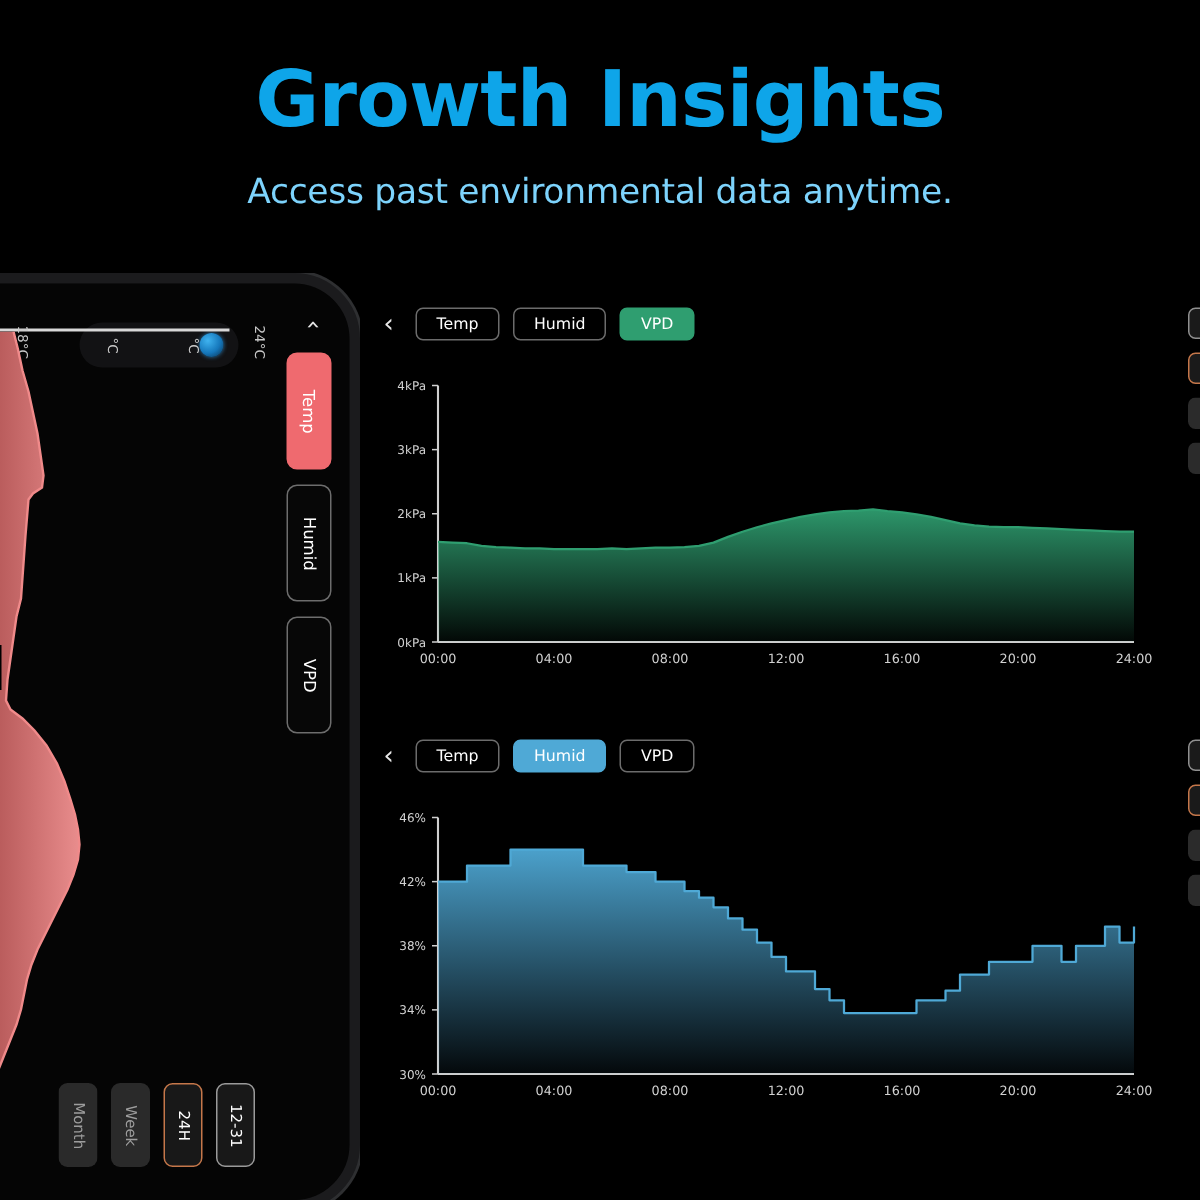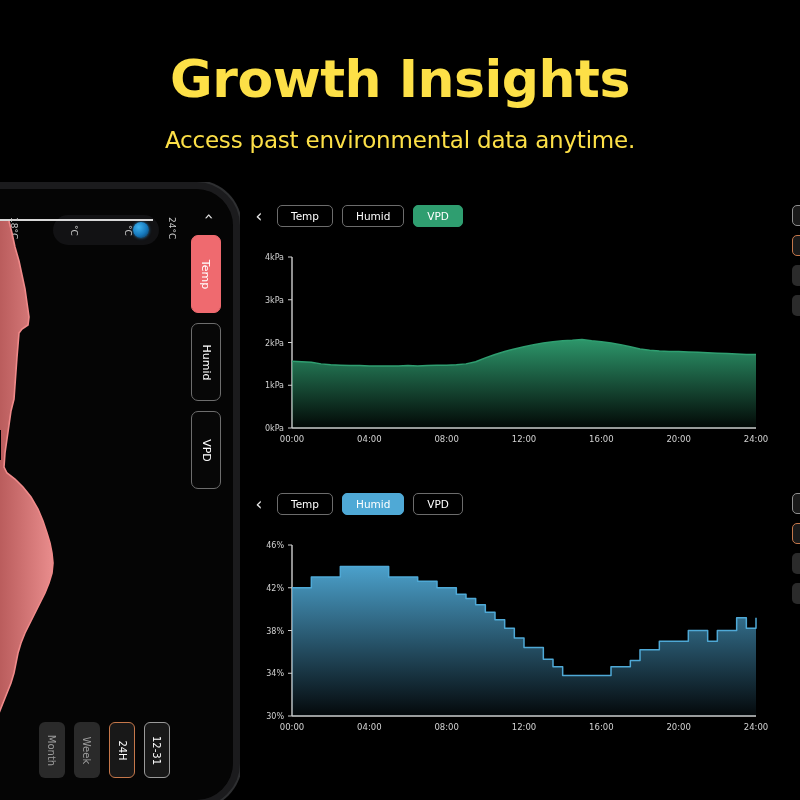--- a/index.html
+++ b/index.html
@@ -7,32 +7,32 @@
     width:800px; height:800px;
     background:#000;
     font-family:"DejaVu Sans", sans-serif;
     overflow:hidden;
   }
   .stage { position:relative; width:800px; height:800px; background:#000; }
 
   
   .header { position:absolute; top:0; left:0; width:800px; text-align:center; }
   .hero-title {
-    margin-top:52px;
+    margin-top:40px;
     font-size:52px;
     font-weight:700;
-    color:#fde047;
+    color:#0ea5e9;
     letter-spacing:-0.5px;
     line-height:1.05;
   }
   .hero-sub {
     margin-top:20px;
     font-size:23px;
     font-weight:400;
-    color:#fde047;
+    color:#7dd3fc;
     letter-spacing:-0.2px;
   }
 
   
   .phone-wrap {
     position:absolute;
     left:-46px; top:182px;
     width:286px; height:640px;
     overflow:hidden;
   }

